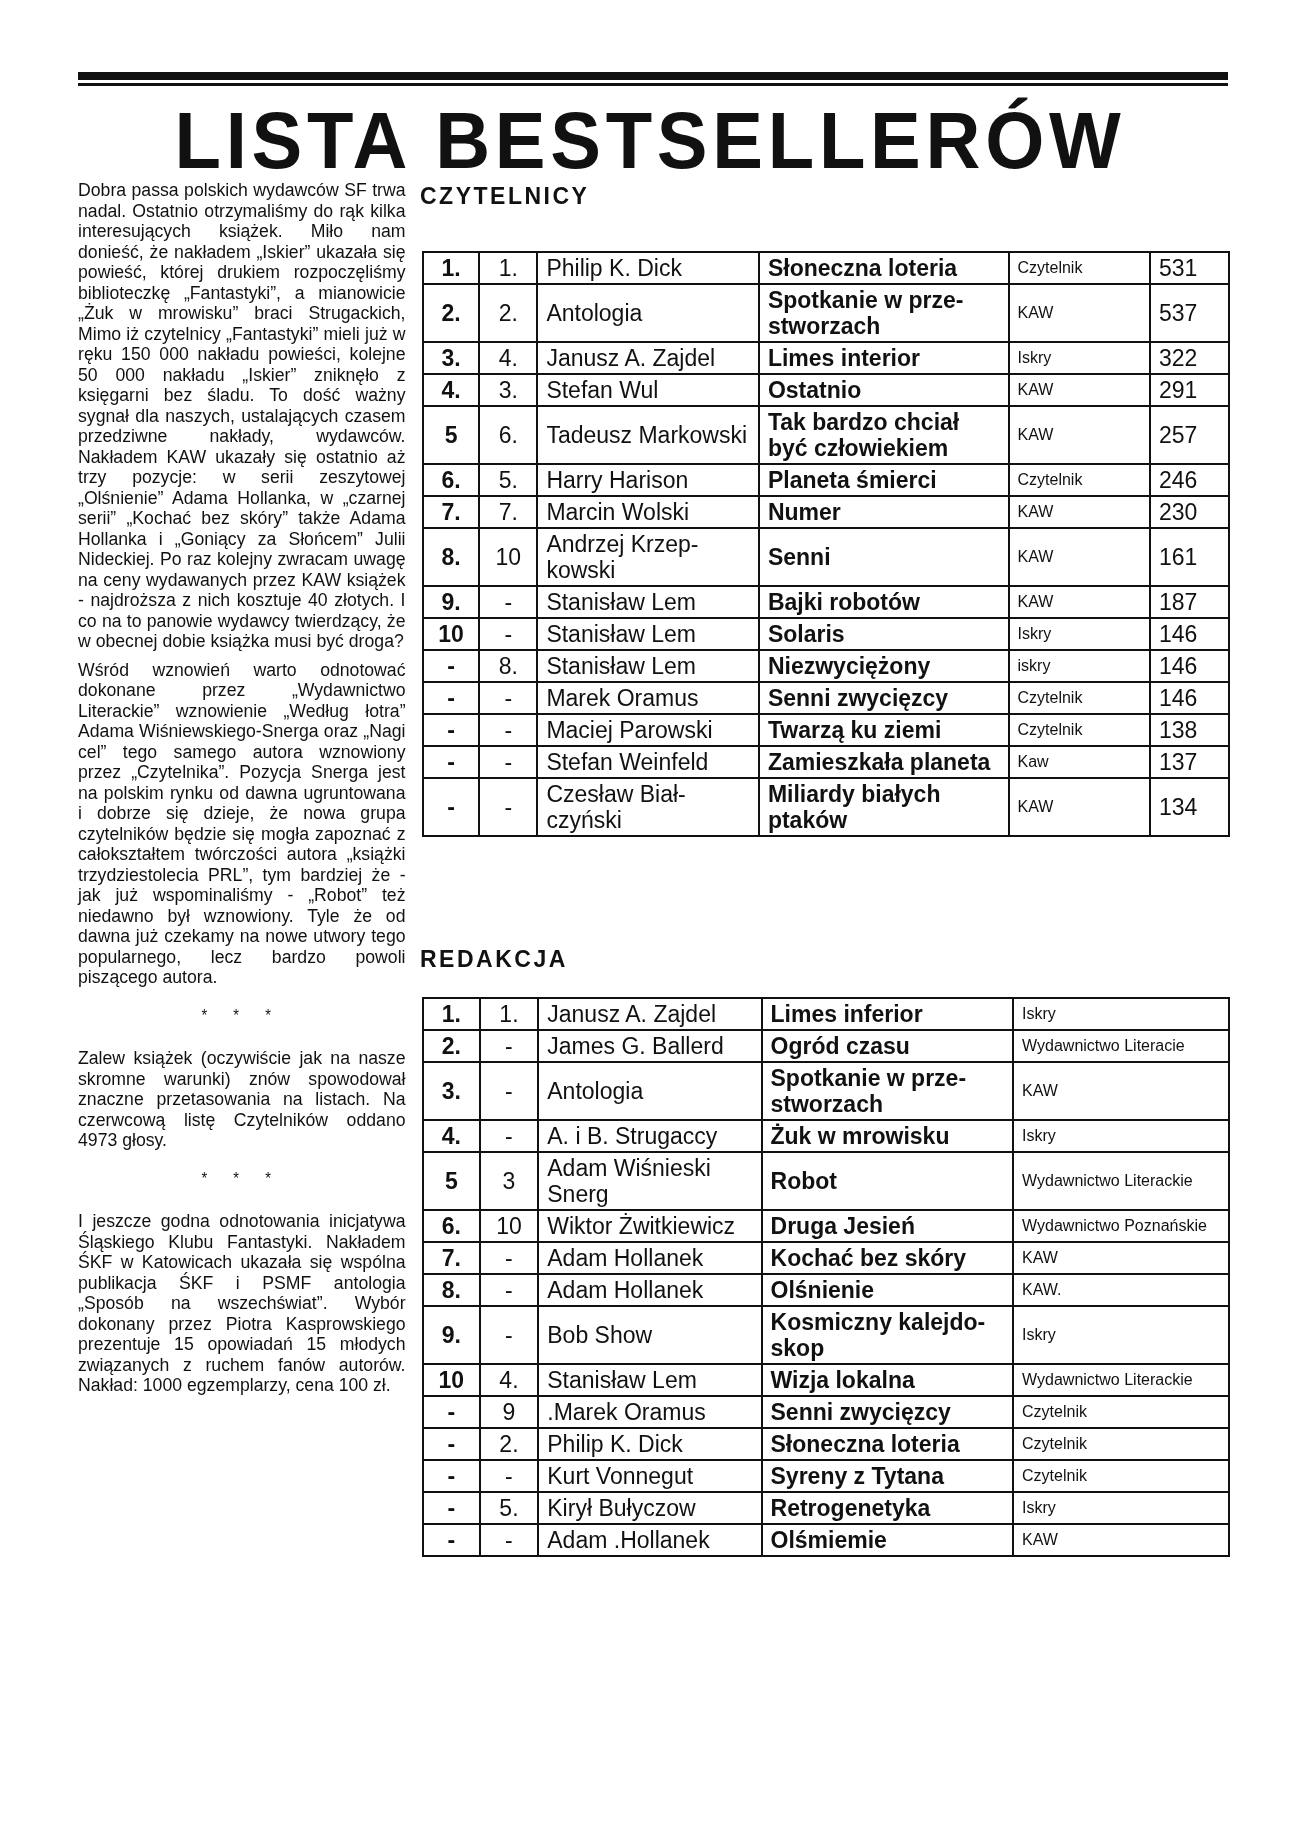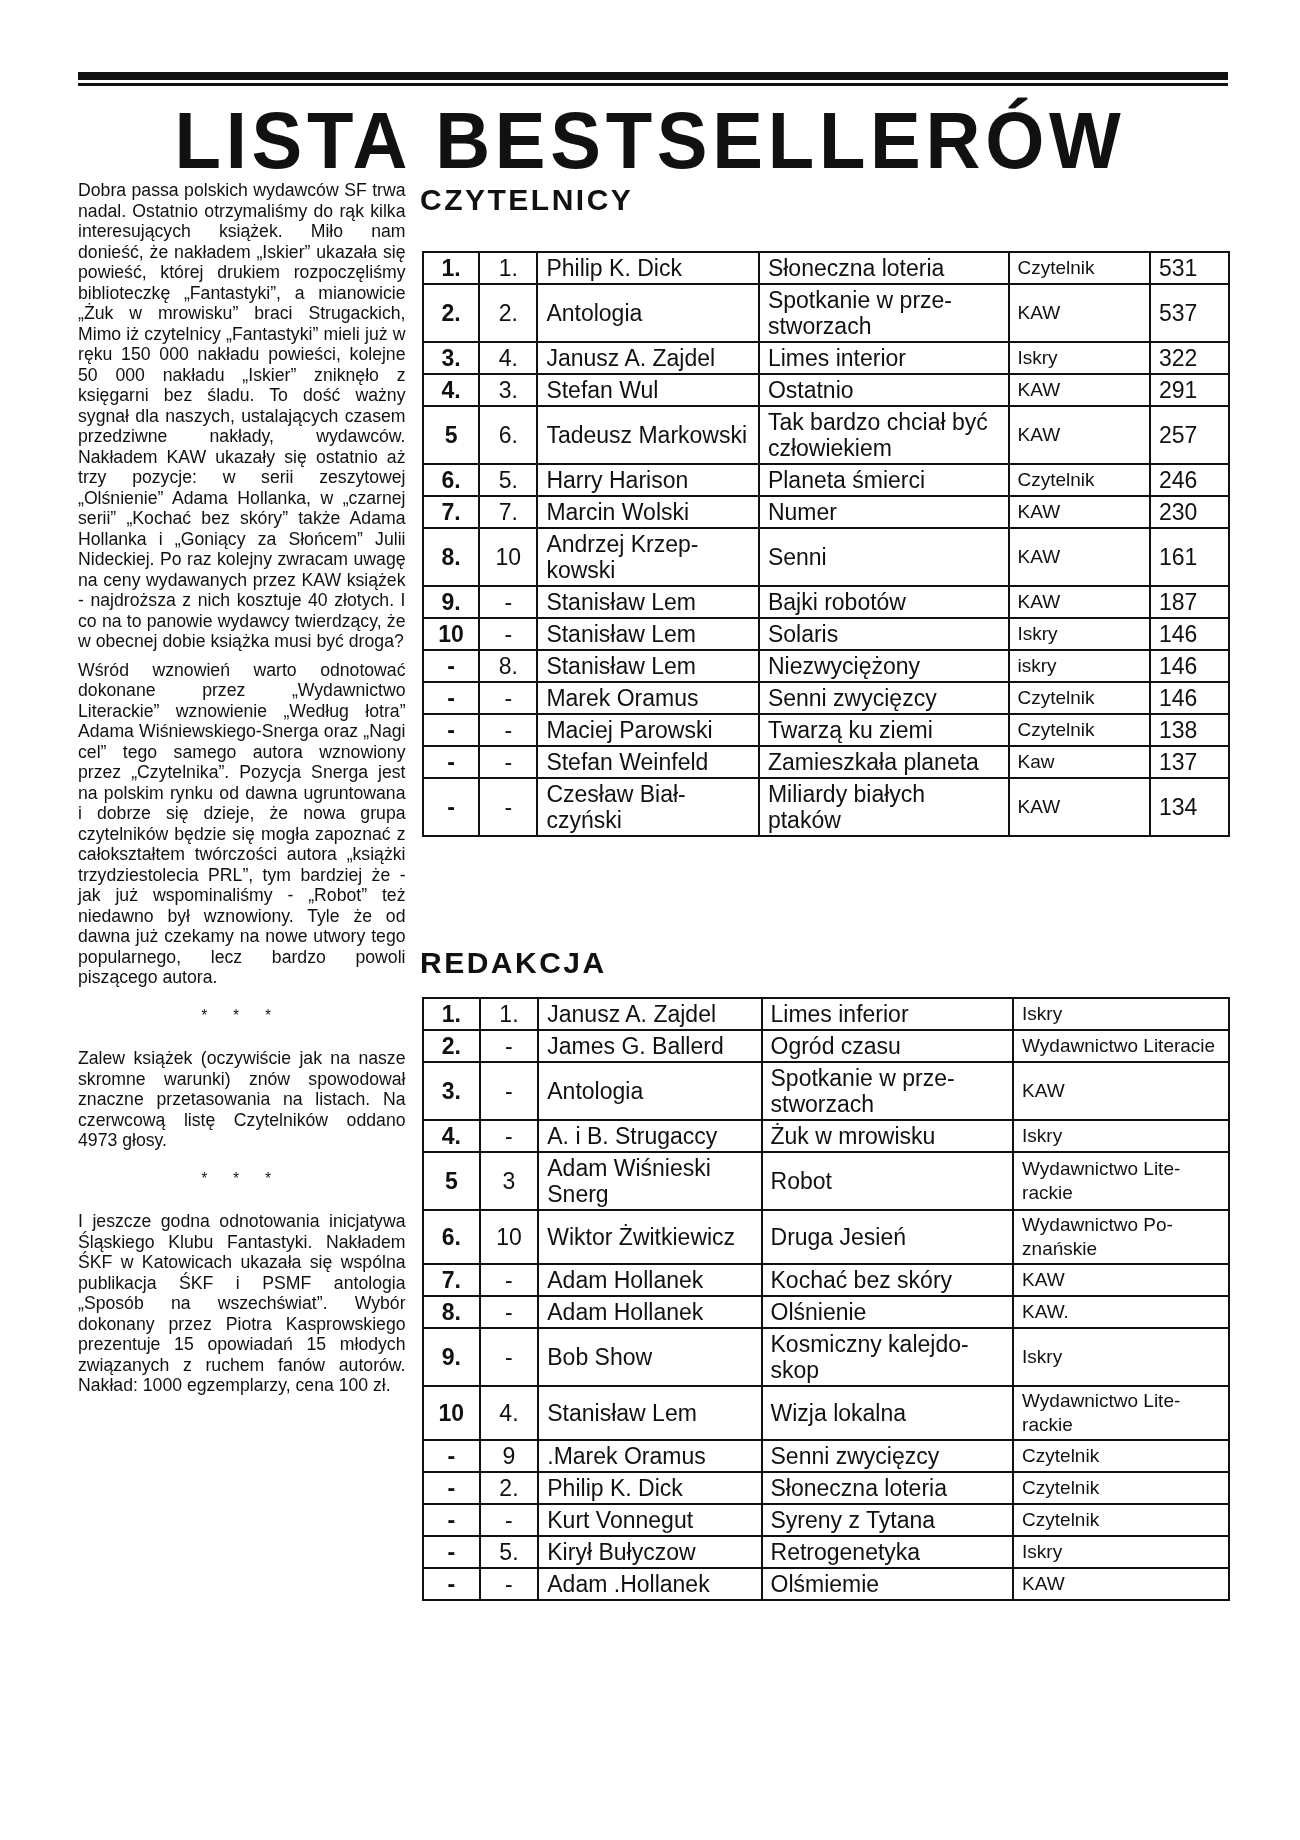--- a/index.html
+++ b/index.html
@@ -3,28 +3,28 @@
 <meta charset="utf-8">
 <style>
   html, body { margin: 0; padding: 0; background: #ffffff; }
   body { width: 1300px; height: 1840px; position: relative; color: #111; font-family: "Liberation Sans", sans-serif; overflow: hidden; }
   .rule-thick { position: absolute; left: 78px; width: 1150px; top: 72px; height: 8px; background: #111; }
   .rule-thin { position: absolute; left: 78px; width: 1150px; top: 83px; height: 3px; background: #111; }
   .title { position: absolute; left: 0; width: 1300px; top: 96px; text-align: center; font-family: "Liberation Sans", sans-serif; font-weight: bold; font-size: 80px; letter-spacing: 5px; line-height: 90px; transform: scaleX(0.95); }
   .left-col { position: absolute; left: 78px; top: 180px; width: 330px; font-size: 19.2px; line-height: 20.5px; text-align: justify; font-family: "Liberation Sans", sans-serif; transform: scaleX(0.92); transform-origin: left top; width: 356px; }
   .left-col p { margin: 0 0 8px 0; hyphens: manual; }
   .stars { text-align: center; margin: 18px 0 22px 0; letter-spacing: 12px; font-size: 16px; }
-  .sec-head { position: absolute; left: 420px; font-weight: bold; font-size: 30px; letter-spacing: 2.5px; font-family: "Liberation Sans", sans-serif; }
+  .sec-head { position: absolute; left: 420px; font-weight: bold; font-size: 23px; letter-spacing: 2.5px; font-family: "Liberation Sans", sans-serif; }
   table.bs { position: absolute; left: 422px; width: 808px; border-collapse: collapse; font-family: "Liberation Sans", sans-serif; }
   table.bs td { border: 2px solid #111; padding: 2px 8px; font-size: 23px; line-height: 26px; vertical-align: middle; }
   table.bs td.r1 { width: 36px; text-align: center; font-weight: bold; }
   table.bs td.r2 { width: 38px; text-align: center; }
   table.bs td.author { width: 195px; margin-top: 28px; }
-  table.bs td.book { width: 222px; font-weight: normal; }
-  table.bs td.pub { font-size: 19px; line-height: 24px; margin-top: 31px; }
+  table.bs td.book { width: 222px; font-weight: bold; }
+  table.bs td.pub { font-size: 16px; line-height: 24px; margin-top: 31px; }
   table.bs td.votes { width: 58px; font-size: 23px; }
   table#t1 td.pub { width: 118px; }
   table#t1 { top: 251px; }
   table#t2 { top: 997px; }
   table#t2 td.pub { width: 188px; }
 </style>
 </head>
 <body>
 
 <div class="rule-thick"></div>

